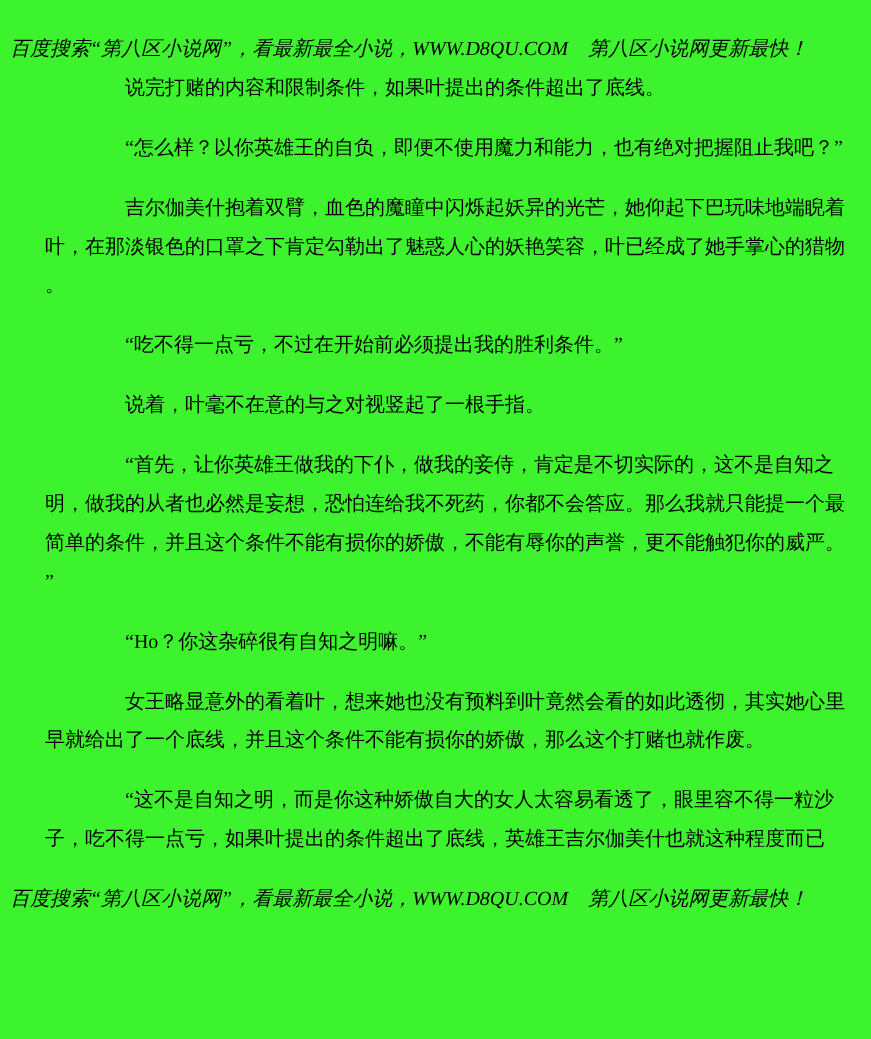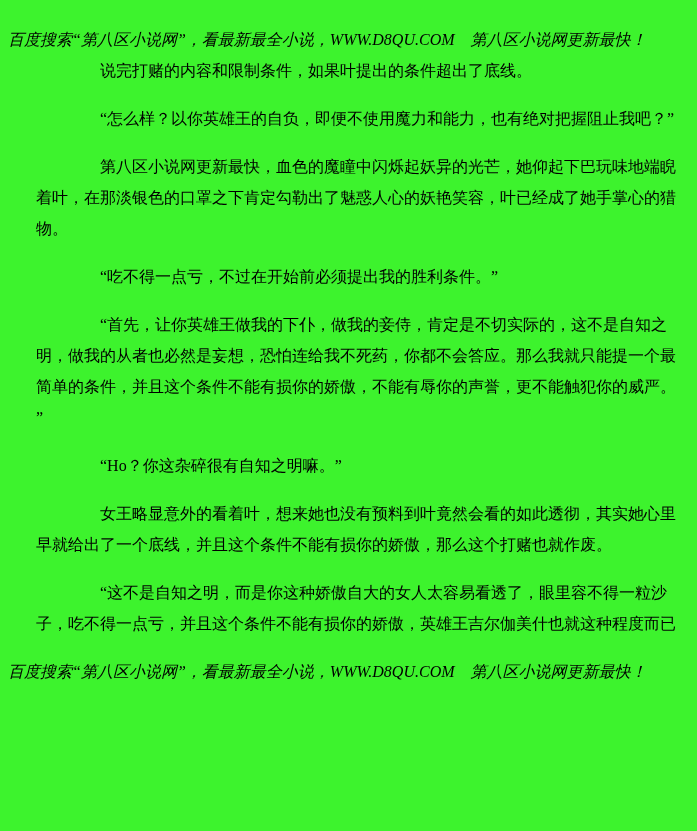--- a/index.html
+++ b/index.html
@@ -34,21 +34,22 @@
 </style>
 </head>
 <body style="background-color: rgb(61, 243, 45); color: rgb(0, 0, 0);">
 
 <div class="ad-line">百度搜索“第八区小说网”，看最新最全小说，WWW.D8QU.COM　第八区小说网更新最快！</div>
 
 <div class="novel-content">
 
 <p class="novel-para">说完打赌的内容和限制条件，如果叶提出的条件超出了底线。</p>
     <p class="novel-para">“怎么样？以你英雄王的自负，即便不使用魔力和能力，也有绝对把握阻止我吧？”</p>
-    <p class="novel-para">第八区小说网更新最快，血色的魔瞳中闪烁起妖异的光芒，她仰起下巴玩味地端睨着叶，在那淡银色的口罩之下肯定勾勒出了魅惑人心的妖艳笑容，叶已经成了她手掌心的猎物。</p>
+    <p class="novel-para">吉尔伽美什抱着双臂，血色的魔瞳中闪烁起妖异的光芒，她仰起下巴玩味地端睨着叶，在那淡银色的口罩之下肯定勾勒出了魅惑人心的妖艳笑容，叶已经成了她手掌心的猎物。</p>
     <p class="novel-para">“吃不得一点亏，不过在开始前必须提出我的胜利条件。”</p>
+    <p class="novel-para">说着，叶毫不在意的与之对视竖起了一根手指。</p>
     <p class="novel-para">“首先，让你英雄王做我的下仆，做我的妾侍，肯定是不切实际的，这不是自知之明，做我的从者也必然是妄想，恐怕连给我不死药，你都不会答应。那么我就只能提一个最简单的条件，并且这个条件不能有损你的娇傲，不能有辱你的声誉，更不能触犯你的威严。”</p>
     <p class="novel-para">“Ho？你这杂碎很有自知之明嘛。”</p>
     <p class="novel-para">女王略显意外的看着叶，想来她也没有预料到叶竟然会看的如此透彻，其实她心里早就给出了一个底线，并且这个条件不能有损你的娇傲，那么这个打赌也就作废。</p>
-    <p class="novel-para">“这不是自知之明，而是你这种娇傲自大的女人太容易看透了，眼里容不得一粒沙子，吃不得一点亏，并且这个条件不能有损你的娇傲，英雄王吉尔伽美什也就这种程度而已</p>
+    <p class="novel-para">“这不是自知之明，而是你这种娇傲自大的女人太容易看透了，眼里容不得一粒沙子，吃不得一点亏，如果叶提出的条件超出了底线，英雄王吉尔伽美什也就这种程度而已</p>
   </div>
 
 <div class="ad-line">百度搜索“第八区小说网”，看最新最全小说，WWW.D8QU.COM　第八区小说网更新最快！</div>
 
 </body></html>

